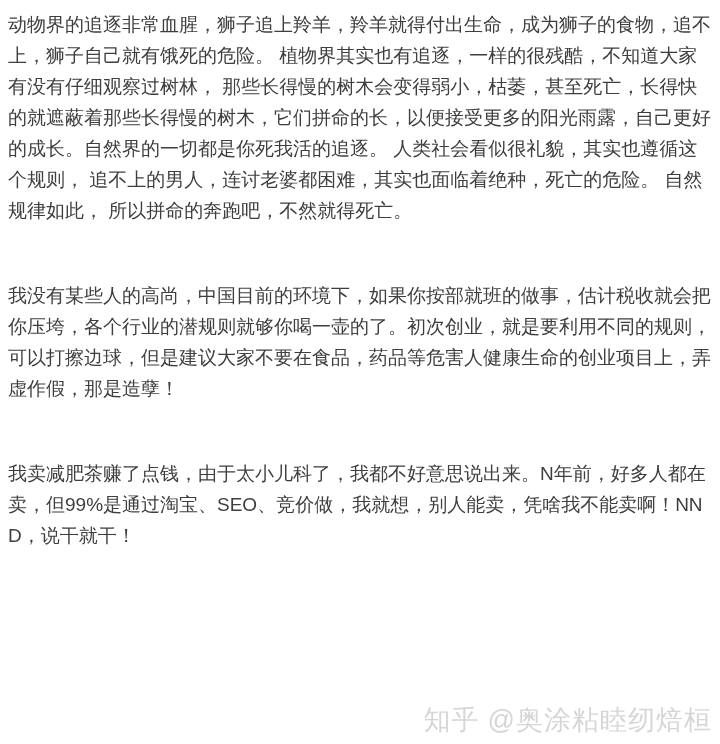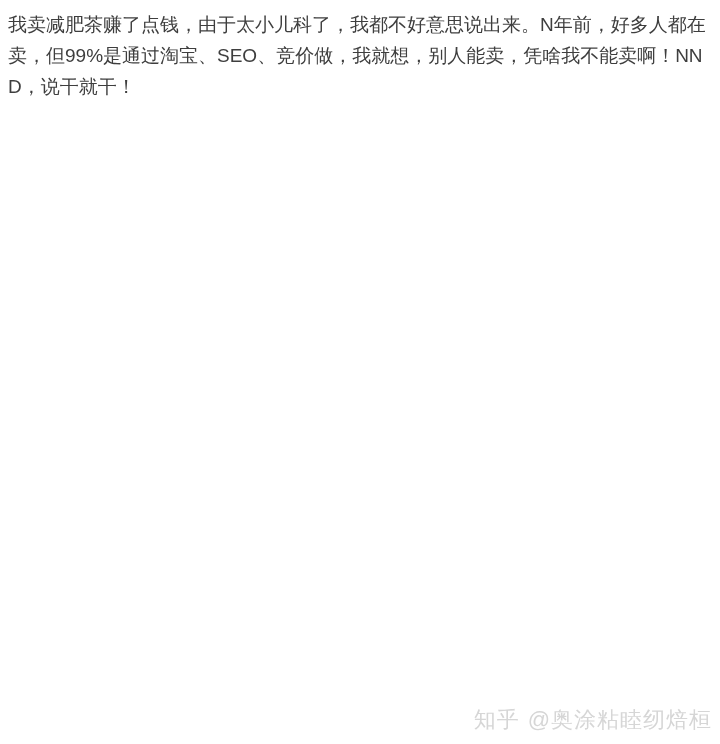--- a/index.html
+++ b/index.html
@@ -31,33 +31,35 @@
     white-space: pre-wrap;
     word-break: break-all;
   }
   .para:last-child {
     margin-bottom: 12px;
   }
   .watermark {
     position: absolute;
     right: 8px;
     bottom: 12px;
-    font-size: 22px;
+    font-size: 27px;
     line-height: 24px;
     color: #d6d6d6;
     letter-spacing: 1px;
     text-shadow: 1px 1px 0 rgba(255,255,255,0.9);
     white-space: nowrap;
     user-select: none;
   }
   .wm-user {
     margin-left: 8px;
   }
 </style>
 </head>
 <body>
 
 <main class="page">
   <article class="article">
+    <p class="para">动物界的追逐非常血腥，狮子追上羚羊，羚羊就得付出生命，成为狮子的食物，追不上，狮子自己就有饿死的危险。 植物界其实也有追逐，一样的很残酷，不知道大家有没有仔细观察过树林， 那些长得慢的树木会变得弱小，枯萎，甚至死亡，长得快的就遮蔽着那些长得慢的树木，它们拼命的长，以便接受更多的阳光雨露，自己更好的成长。自然界的一切都是你死我活的追逐。 人类社会看似很礼貌，其实也遵循这个规则， 追不上的男人，连讨老婆都困难，其实也面临着绝种，死亡的危险。 自然规律如此， 所以拼命的奔跑吧，不然就得死亡。</p>
+    <p class="para">我没有某些人的高尚，中国目前的环境下，如果你按部就班的做事，估计税收就会把你压垮，各个行业的潜规则就够你喝一壶的了。初次创业，就是要利用不同的规则，可以打擦边球，但是建议大家不要在食品，药品等危害人健康生命的创业项目上，弄虚作假，那是造孽！</p>
     <p class="para">我卖减肥茶赚了点钱，由于太小儿科了，我都不好意思说出来。N年前，好多人都在卖，但99%是通过淘宝、SEO、竞价做，我就想，别人能卖，凭啥我不能卖啊！NND，说干就干！</p>
   </article>
   <div class="watermark"><span>知乎</span><span class="wm-user">@奥涂粘睦纫焙桓</span></div>
 </main>
 
 </body></html>

